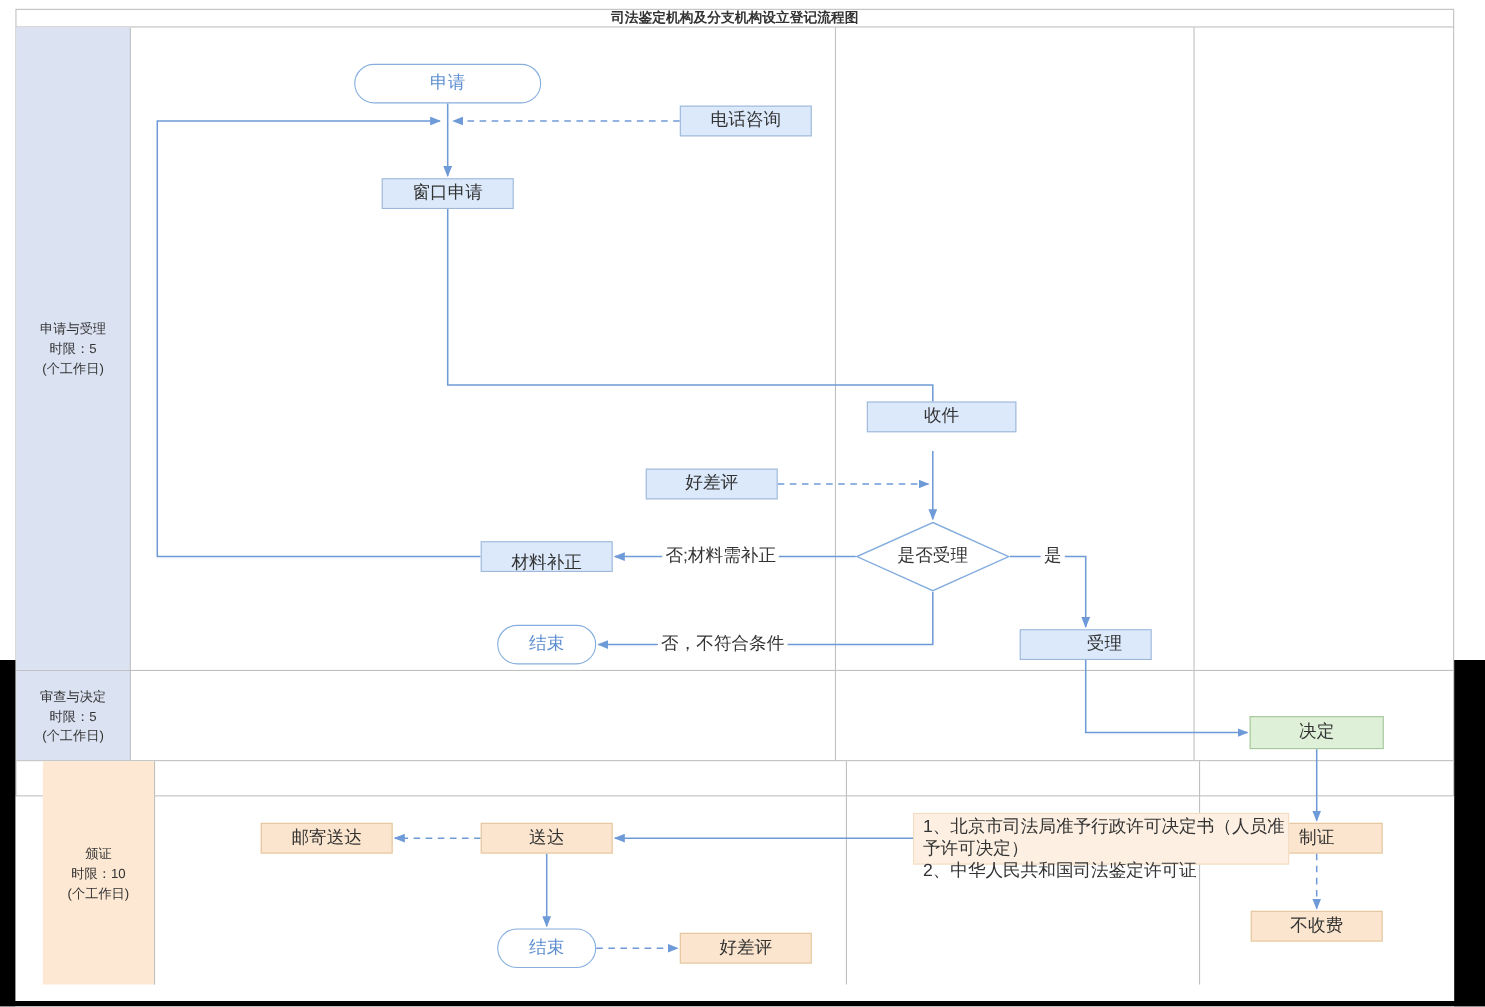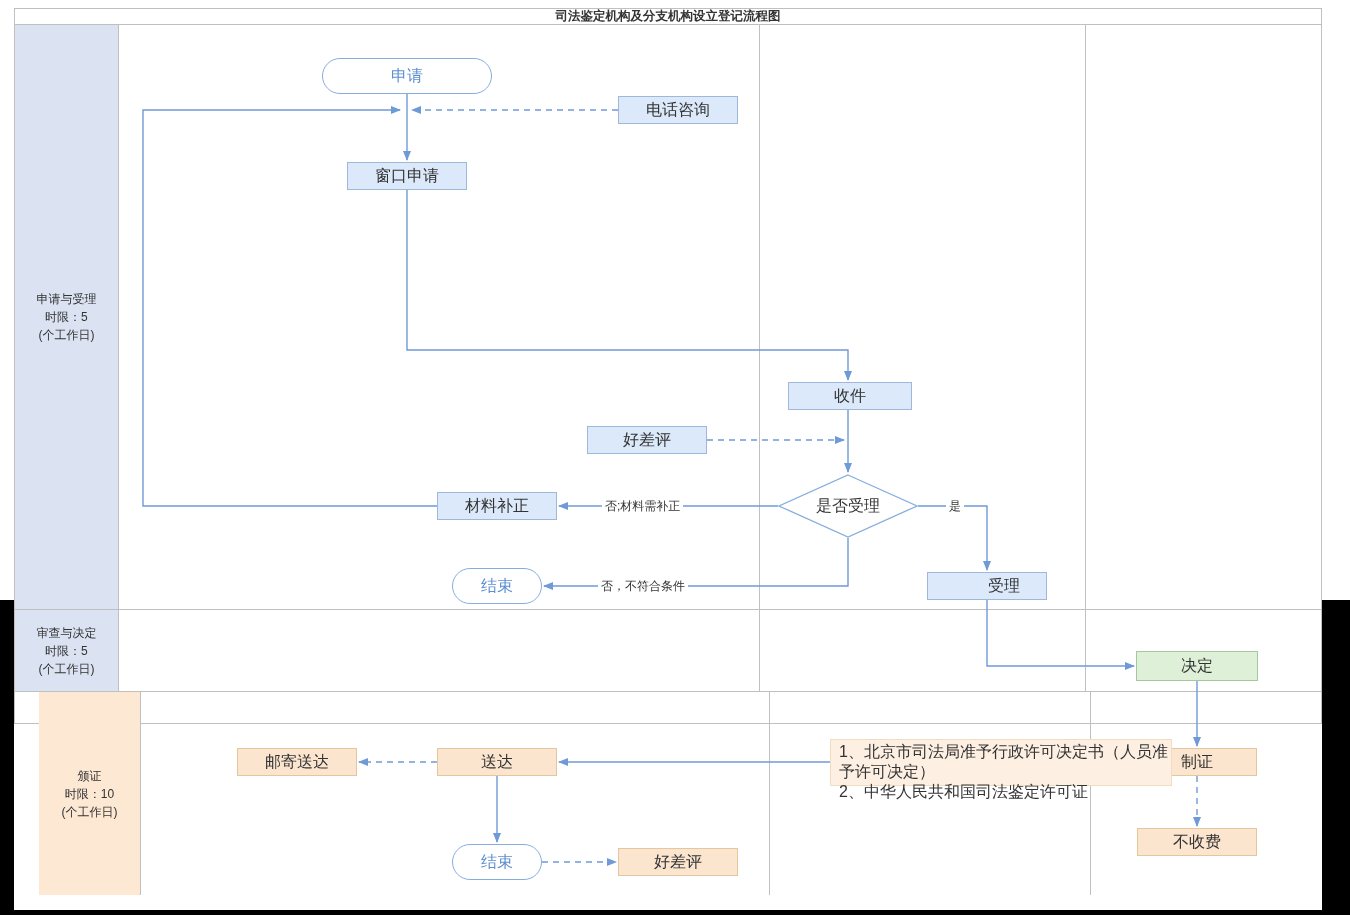--- a/index.html
+++ b/index.html
@@ -42,21 +42,21 @@
     font-size:16px;line-height:14px;color:var(--text);text-align:center;}
   .rect-blue{background:var(--node_blue_fill);border:1px solid var(--node_blue_border);}
   .rect-orange{background:var(--node_orange_fill);border:1px solid var(--node_orange_border);}
   .rect-green{background:var(--node_green_fill);border:1px solid var(--node_green_border);}
   .stadium{background:#fff;border:1px solid var(--stadium_border);border-radius:18px;color:var(--stadium_text);}
   .diamond{background:transparent;}
   .diamond svg{position:absolute;left:0;top:0;}
   .diamond .node-label{position:relative;z-index:1;}
   .diamond-poly{fill:#ffffff;stroke:var(--stadium_border,#85aede);stroke-width:1.3;}
 
-  .edge-label{position:absolute;background:#ffffff;font-size:12px;line-height:16px;padding:0 3px;text-align:center;}
+  .edge-label{position:absolute;background:#ffffff;font-size:16px;line-height:16px;padding:0 3px;text-align:center;}
 
   .docs-block{position:absolute;left:830px;top:739px;width:342px;height:47px;background:#fdf0e2;
     border:1px solid #f2dcc2;font-size:16px;line-height:20px;text-align:left;padding:2px 0 0 8px;}
 
   .letterbox{position:absolute;background:#000;}
 </style>
 </head>
 <body>
 
 <div class="grid">
@@ -119,33 +119,33 @@
 
 <div class="node stadium" style="left:322px;top:58px;width:170px;height:36px;">
   <span class="node-label">申请</span>
 </div>
 <div class="node rect-blue" style="left:618px;top:96px;width:120px;height:28px;text-align:center;">
   <span class="node-label">电话咨询</span>
 </div>
 <div class="node rect-blue" style="left:347px;top:162px;width:120px;height:28px;">
   <span class="node-label">窗口申请</span>
 </div>
-<div class="node rect-blue" style="left:788px;top:382px;width:124px;height:28px;">
+<div class="node rect-blue" style="left:788px;top:365px;width:136px;height:28px;">
   <span class="node-label">收件</span>
 </div>
 <div class="node rect-blue" style="left:587px;top:426px;width:120px;height:28px;">
   <span class="node-label">好差评</span>
 </div>
 <div class="node diamond" style="left:778px;top:474px;width:140px;height:64px;">
   <svg width="140" height="64">
     <polygon class="diamond-poly" points="70,1 139,32 70,63 1,32"></polygon>
   </svg>
   <span class="node-label">是否受理</span>
 </div>
-<div class="node rect-blue" style="left:437px;top:492px;width:120px;height:28px;">
+<div class="node rect-blue" style="left:437px;top:492px;width:120px;height:28px;align-items:flex-end;">
   <span class="node-label">材料补正</span>
 </div>
 <div class="node stadium" style="left:452px;top:568px;width:90px;height:36px;">
   <span class="node-label">结束</span>
 </div>
 <div class="node rect-blue" style="left:927px;top:572px;width:120px;height:28px;padding-left:34px;">
   <span class="node-label">受理</span>
 </div>
 <div class="node rect-green" style="left:1136px;top:651px;width:122px;height:30px;">
   <span class="node-label">决定</span>

